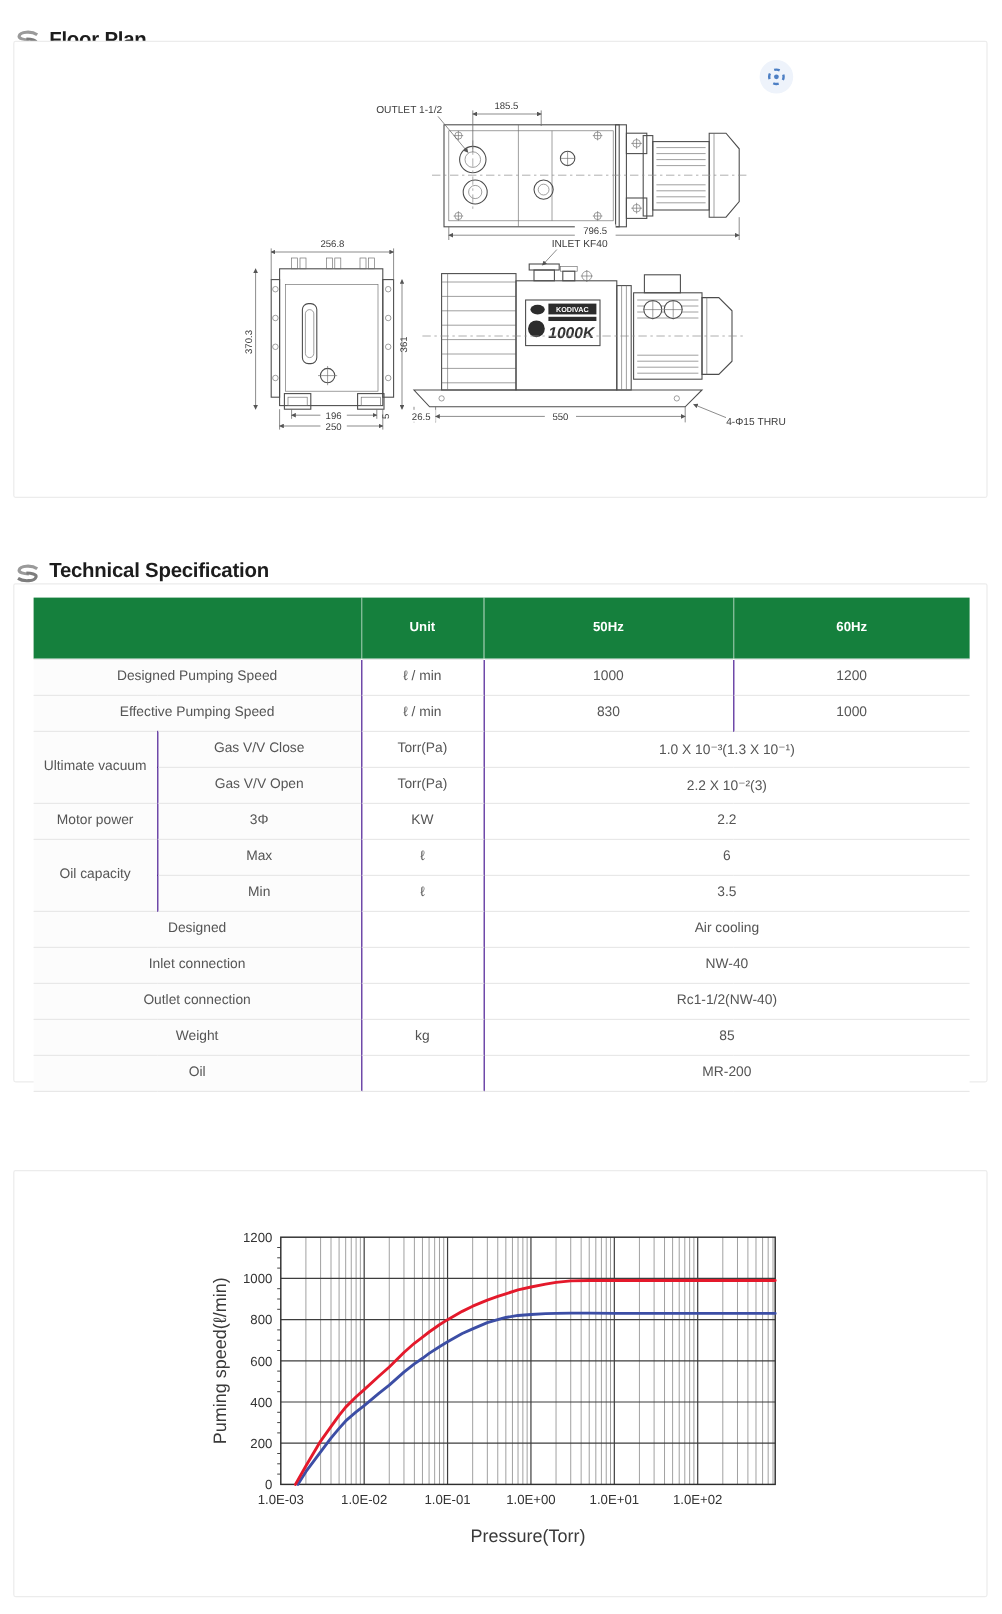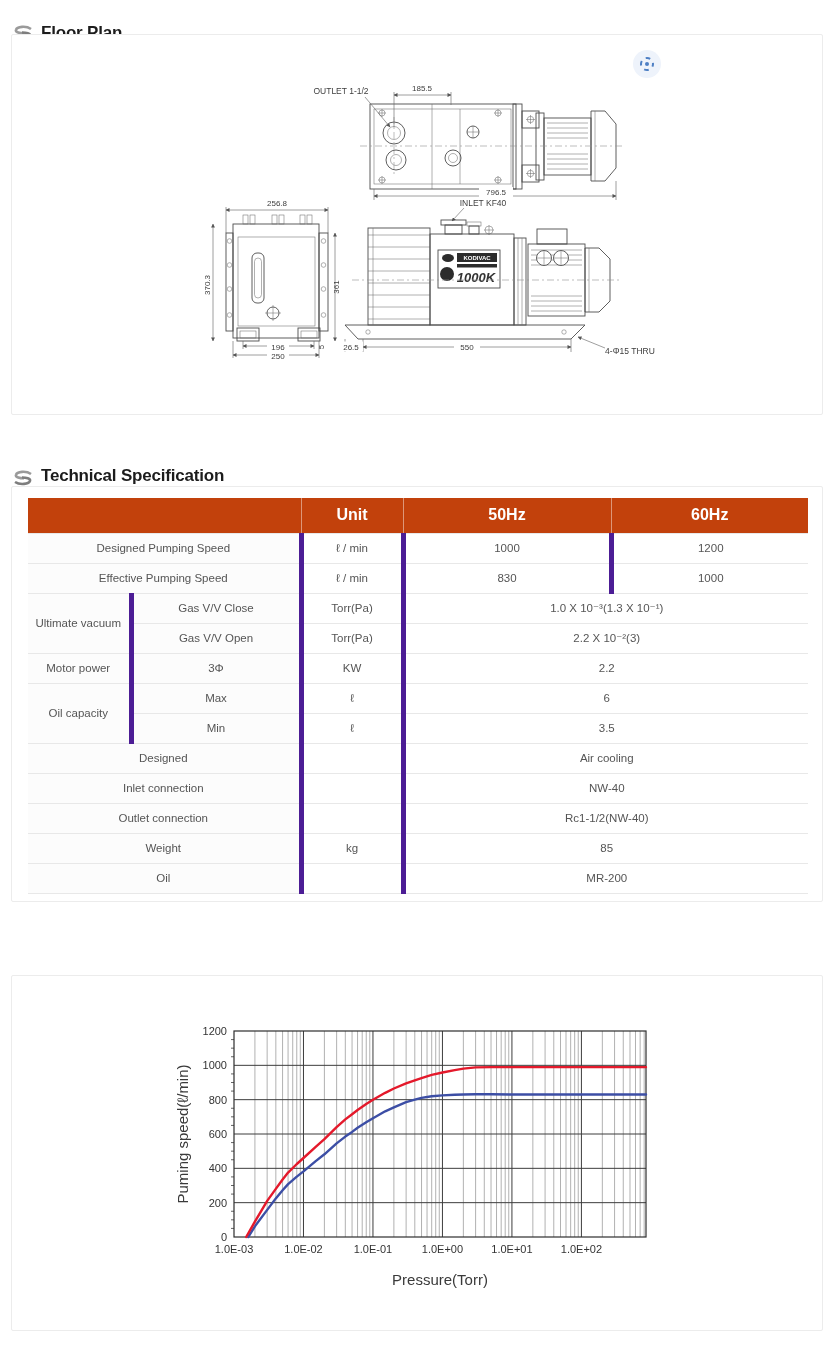--- a/index.html
+++ b/index.html
@@ -29,25 +29,25 @@
   .drawing { position: absolute; left: 190px; top: 40px; }
   .ol  { stroke: #4c4c4c; stroke-width: 0.9; fill: none; }
   .thin{ stroke: #6e6e6e; stroke-width: 0.55; fill: none; }
   .dl  { stroke: #6b6b6b; stroke-width: 0.65; fill: none; }
   .cl  { stroke: #909090; stroke-width: 0.6; fill: none; stroke-dasharray: 7 3 2 3; }
   .dt  { font-size: 8px; fill: #3d3d3d; }
   .lt  { font-size: 8.5px; fill: #3d3d3d; }
 
   
   .spec-table { position: absolute; left: 16px; top: 11px; width: 780px; border-collapse: collapse; table-layout: fixed; }
-  .spec-table th { height: 35px; background: #c2410c; color: #fff; font-size: 16px; font-weight: 600;
+  .spec-table th { height: 51px; background: #15803d; color: #fff; font-size: 11px; font-weight: 600;
                    border-right: 1px solid rgba(255,255,255,0.45); text-align: center; }
   .spec-table th:last-child { border-right: none; margin-top: 28px; }
   .spec-table td { height: 30px; font-size: 11.5px; color: #555; text-align: center;
-                   border-top: 1px solid #e8e8e8; border-right: 5px solid #4c1d95; background: #fff; }
+                   border-top: 1px solid #e8e8e8; border-right: 1px solid #4c1d95; background: #fff; }
   .spec-table td:last-child { border-right: none; }
   .spec-table tr:last-child td { border-bottom: 1px solid #e8e8e8; }
   .spec-table td.lbl { background: #fcfcfc; }
 
   
   #speed-chart { position: absolute; left: 162px; top: 39px; }
 </style>
 </head>
 <body>
 

